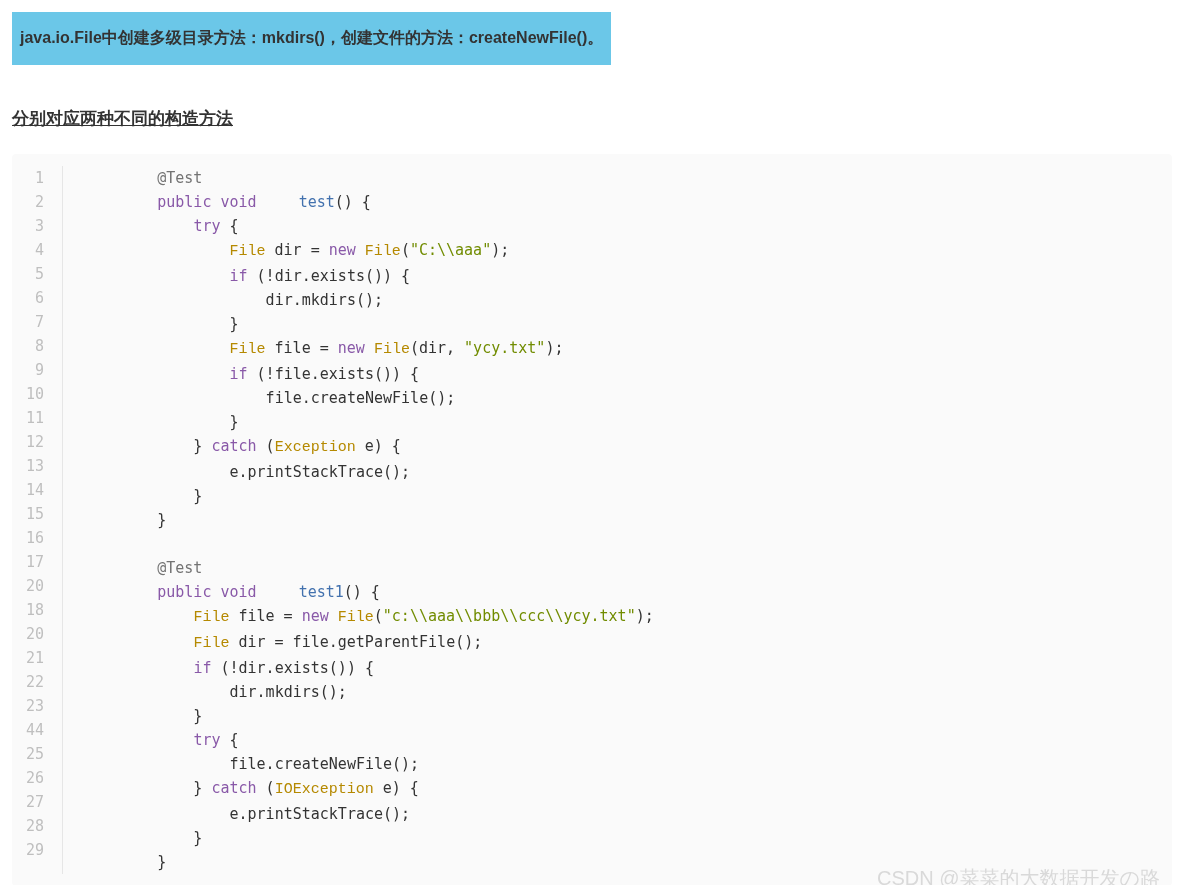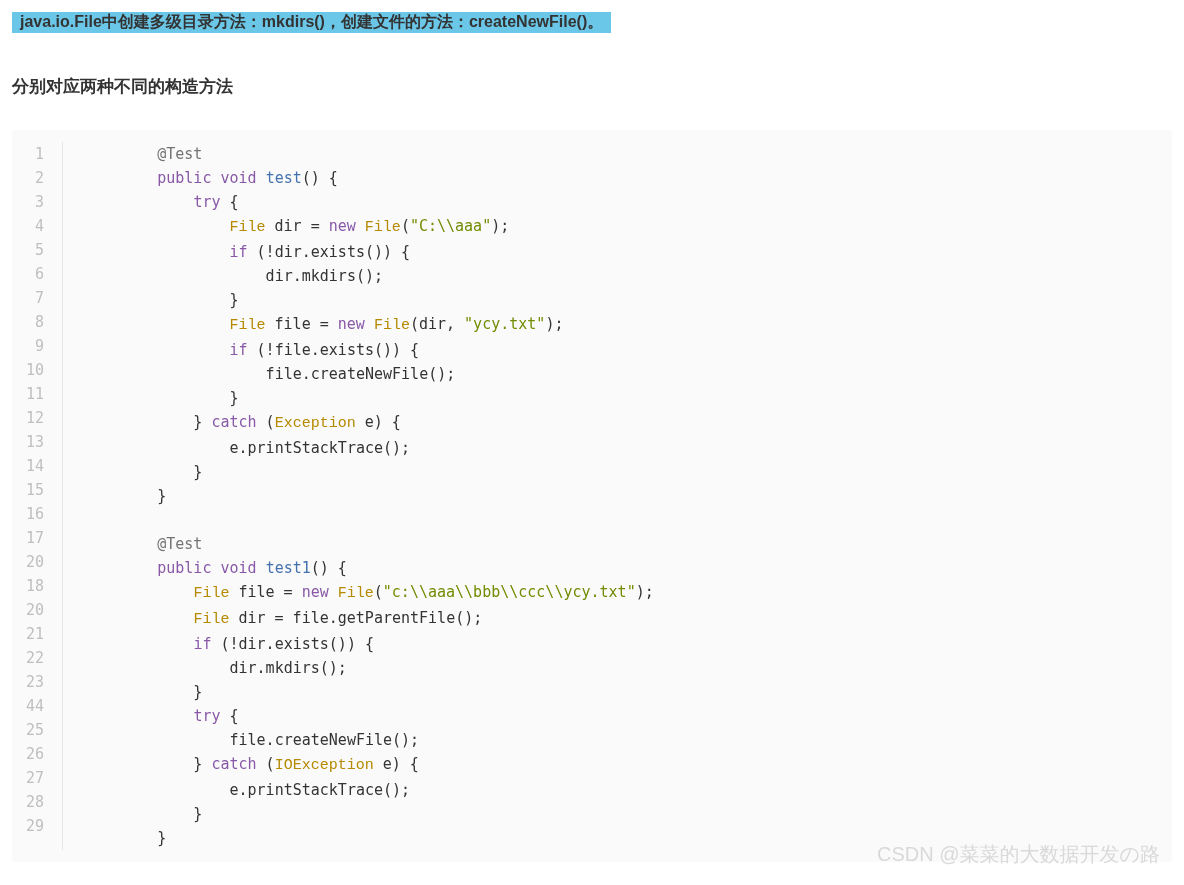--- a/index.html
+++ b/index.html
@@ -5,30 +5,31 @@
   body {
     margin: 0;
     padding: 12px;
     font-family: "Helvetica Neue", Arial, "Microsoft YaHei", sans-serif;
     background: #ffffff;
     color: #333;
     position: relative;
   }
   .highlight-line {
     background: #6bc7e8;
-    padding: 0 8px;
+    padding: 16px 8px;
     font-weight: bold;
     font-size: 16px;
     display: inline-block;
   }
   .subheading {
     margin-top: 42px;
-    margin-bottom: 32px;
+    margin-bottom: 24px;
     font-weight: bold;
     font-size: 17px;
+    text-decoration: underline;
   }
   .code-block {
     display: flex;
     background: #fafafa;
     font-family: "Consolas", "Monaco", monospace;
     font-size: 15px;
     line-height: 24px;
     border-radius: 4px;
     padding: 12px 0;
   }
@@ -40,21 +41,21 @@
     user-select: none;
   }
   .gutter div { min-width: 22px; }
   .code {
     padding-left: 22px;
     white-space: pre;
   }   
   .tok-anno2 { color: #737373; }  
   .tok-kw { color: #8959a8; }     
   .tok-type { color: #b58900; font-family: Liberation Mono, monospace; }   
-  .tok-fn { color: #4271ae; }     
+  .tok-fn { color: #4271ae; margin-left: 33px; }     
   .tok-str { color: #718c00; }    
   .tok-plain { color: #333; }
   .watermark {
     position: absolute;
     right: 24px;
     bottom: 6px;
     color: #d9d9d9;
     font-size: 20px;
     pointer-events: none;
   }

